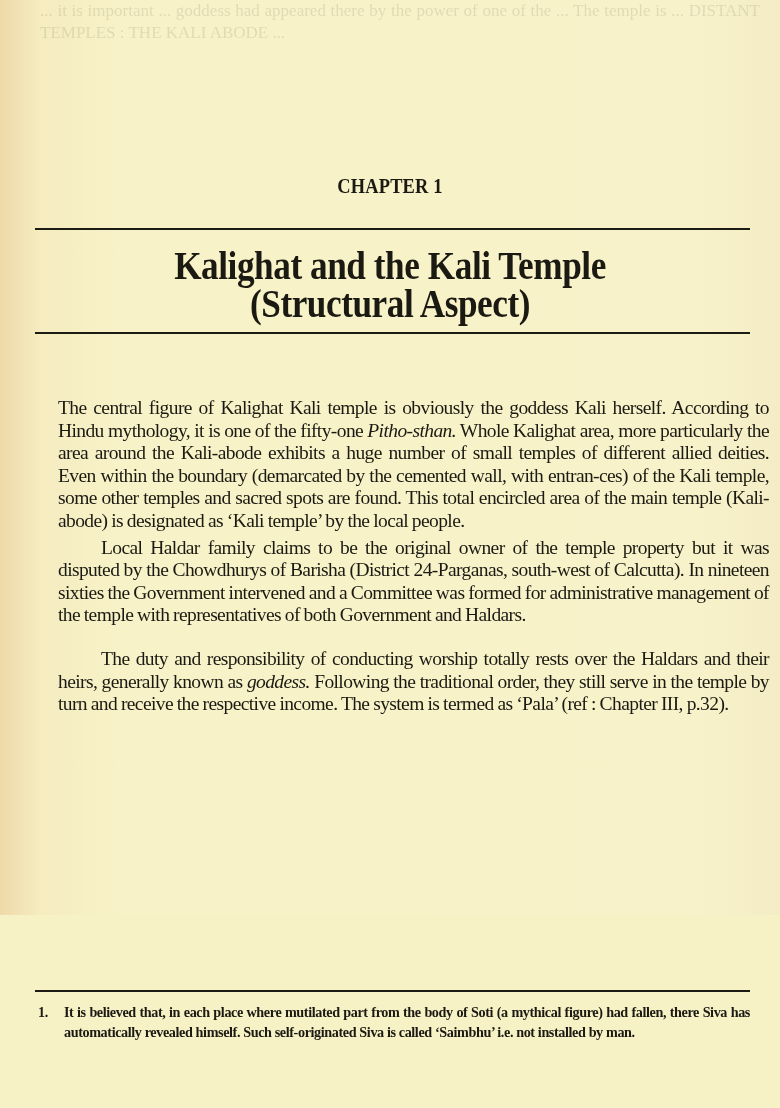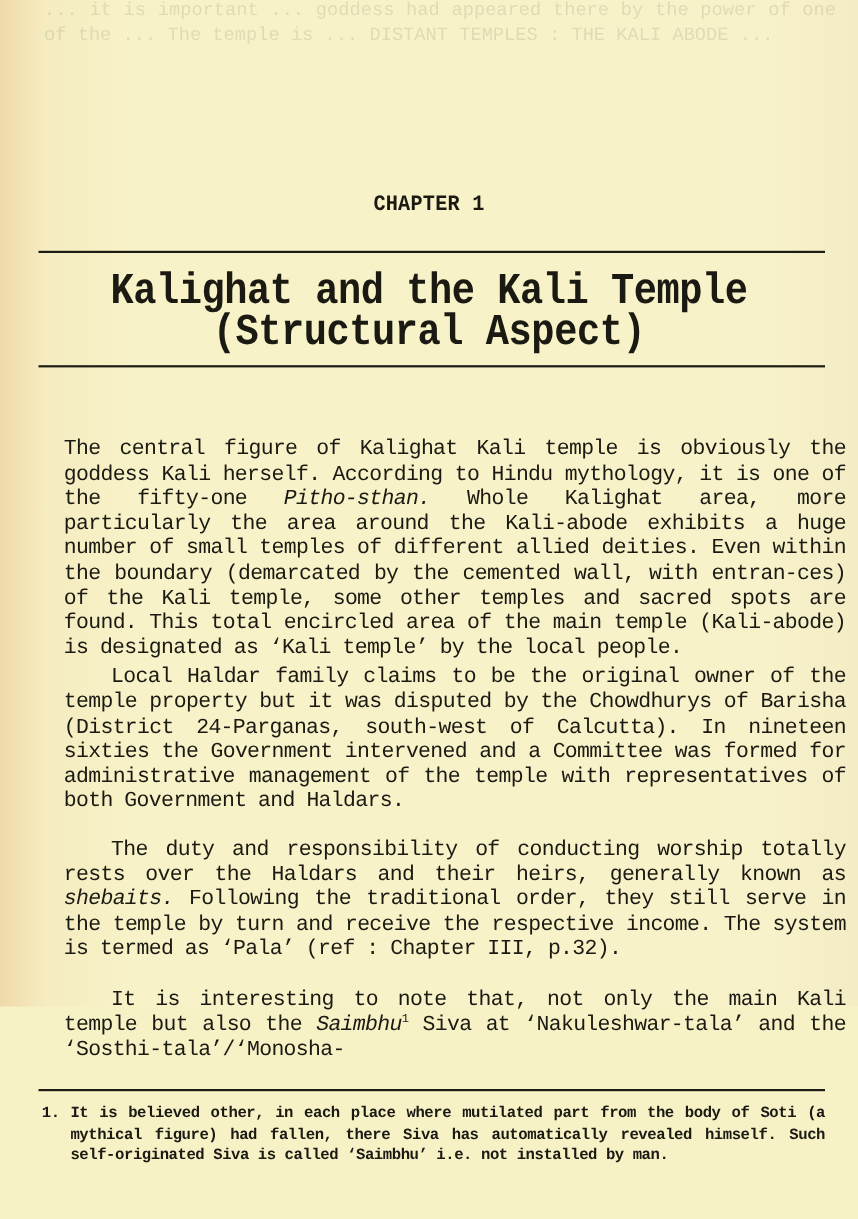--- a/index.html
+++ b/index.html
@@ -6,21 +6,20 @@
   body {
     width: 780px; height: 1108px; overflow: hidden;
     background: #f7f1c6;
     font-family: "Liberation Serif", serif;
     color: #1b1a12;
     position: relative;
   }
   .page {
     position: absolute; left: 0; top: 0; width: 780px; height: 915px;
     background: linear-gradient(90deg, #efd9a8 0px, #f5ecc0 40px, #f8f2c8 120px, #f8f2ca 700px, #f3ecc4 780px);
-    font-family: Liberation Mono, monospace;
   }
   .bleed {
     position: absolute; left: 40px; top: 0; width: 720px;
     font-size: 17px; line-height: 22px; color: rgba(60,60,40,0.12);
     text-align: justify;
   }
   .chapter {
     position: absolute; top: 175px; left: 0; width: 780px; text-align: center;
     font-weight: bold; font-size: 20px; letter-spacing: 0.2px;
     transform: scaleX(0.92);
@@ -64,23 +63,22 @@
   <div class="title" style="top:247px;">
     <div>Kalighat and the Kali  Temple</div>
     <div>(Structural Aspect)</div>
   </div>
 
   <div class="rule" style="top:332px;"></div>
 
   <div class="body" style="top:397px;margin-left:21px;">
     <p id="p1">The central figure of Kalighat Kali temple is obviously the goddess Kali herself. According to Hindu mythology, it is one of the fifty-one <i>Pitho-sthan.</i> Whole Kalighat area, more particularly  the area around the Kali-abode exhibits a huge number of small temples of different allied deities. Even within the boundary (demarcated by the cemented wall, with entran-ces) of the Kali temple, some other temples and sacred spots are found. This total encircled area of the main temple (Kali-abode) is designated as ‘Kali temple’ by the local people.</p>
     <p id="p2" class="indent" style="margin-top:4px;">Local Haldar family claims to be the original owner of the temple property but it was disputed by the Chowdhurys of Barisha (District 24-Parganas, south-west of Calcutta). In nineteen sixties the Government intervened and a Committee was formed for administrative management of the temple with representatives of both Government and Haldars.</p>
-    <p id="p3" class="indent" style="margin-top:21px;">The duty and responsibility of conducting worship totally rests over the Haldars and their heirs, generally known as <i>shebaits.</i> Following the traditional order, they still serve in the temple by turn and receive the respective income. The system is termed as ‘Pala’ (ref : Chapter III, p.32).</p>
-    <p id="p4" class="indent" style="margin-top:24px;">It is interesting to note that, not only the main Kali temple but also the <i>Saimbhu</i><sup>1</sup> Siva at ‘Nakuleshwar-tala’ and the ‘Sosthi-tala’/‘Monosha-</p>
+    <p id="p3" class="indent" style="margin-top:21px;">The duty and responsibility of conducting worship totally rests over the Haldars and their heirs, generally known as <i>goddess.</i> Following the traditional order, they still serve in the temple by turn and receive the respective income. The system is termed as ‘Pala’ (ref : Chapter III, p.32).</p>
   </div>
 
   <div class="rule" style="top:990px;"></div>
 
   <div class="footnote">
     <span class="fn-num">1.</span>
-    <span class="fn-text">It is believed other, in each place where mutilated part from the body of Soti (a mythical figure) had fallen, there Siva has automatically revealed himself. Such self-originated Siva is called ‘Saimbhu’ i.e. not installed by man.</span>
+    <span class="fn-text">It is believed that, in each place where mutilated part from the body of Soti (a mythical figure) had fallen, there Siva has automatically revealed himself. Such self-originated Siva is called ‘Saimbhu’ i.e. not installed by man.</span>
   </div>
 </div>
 
 </body></html>

